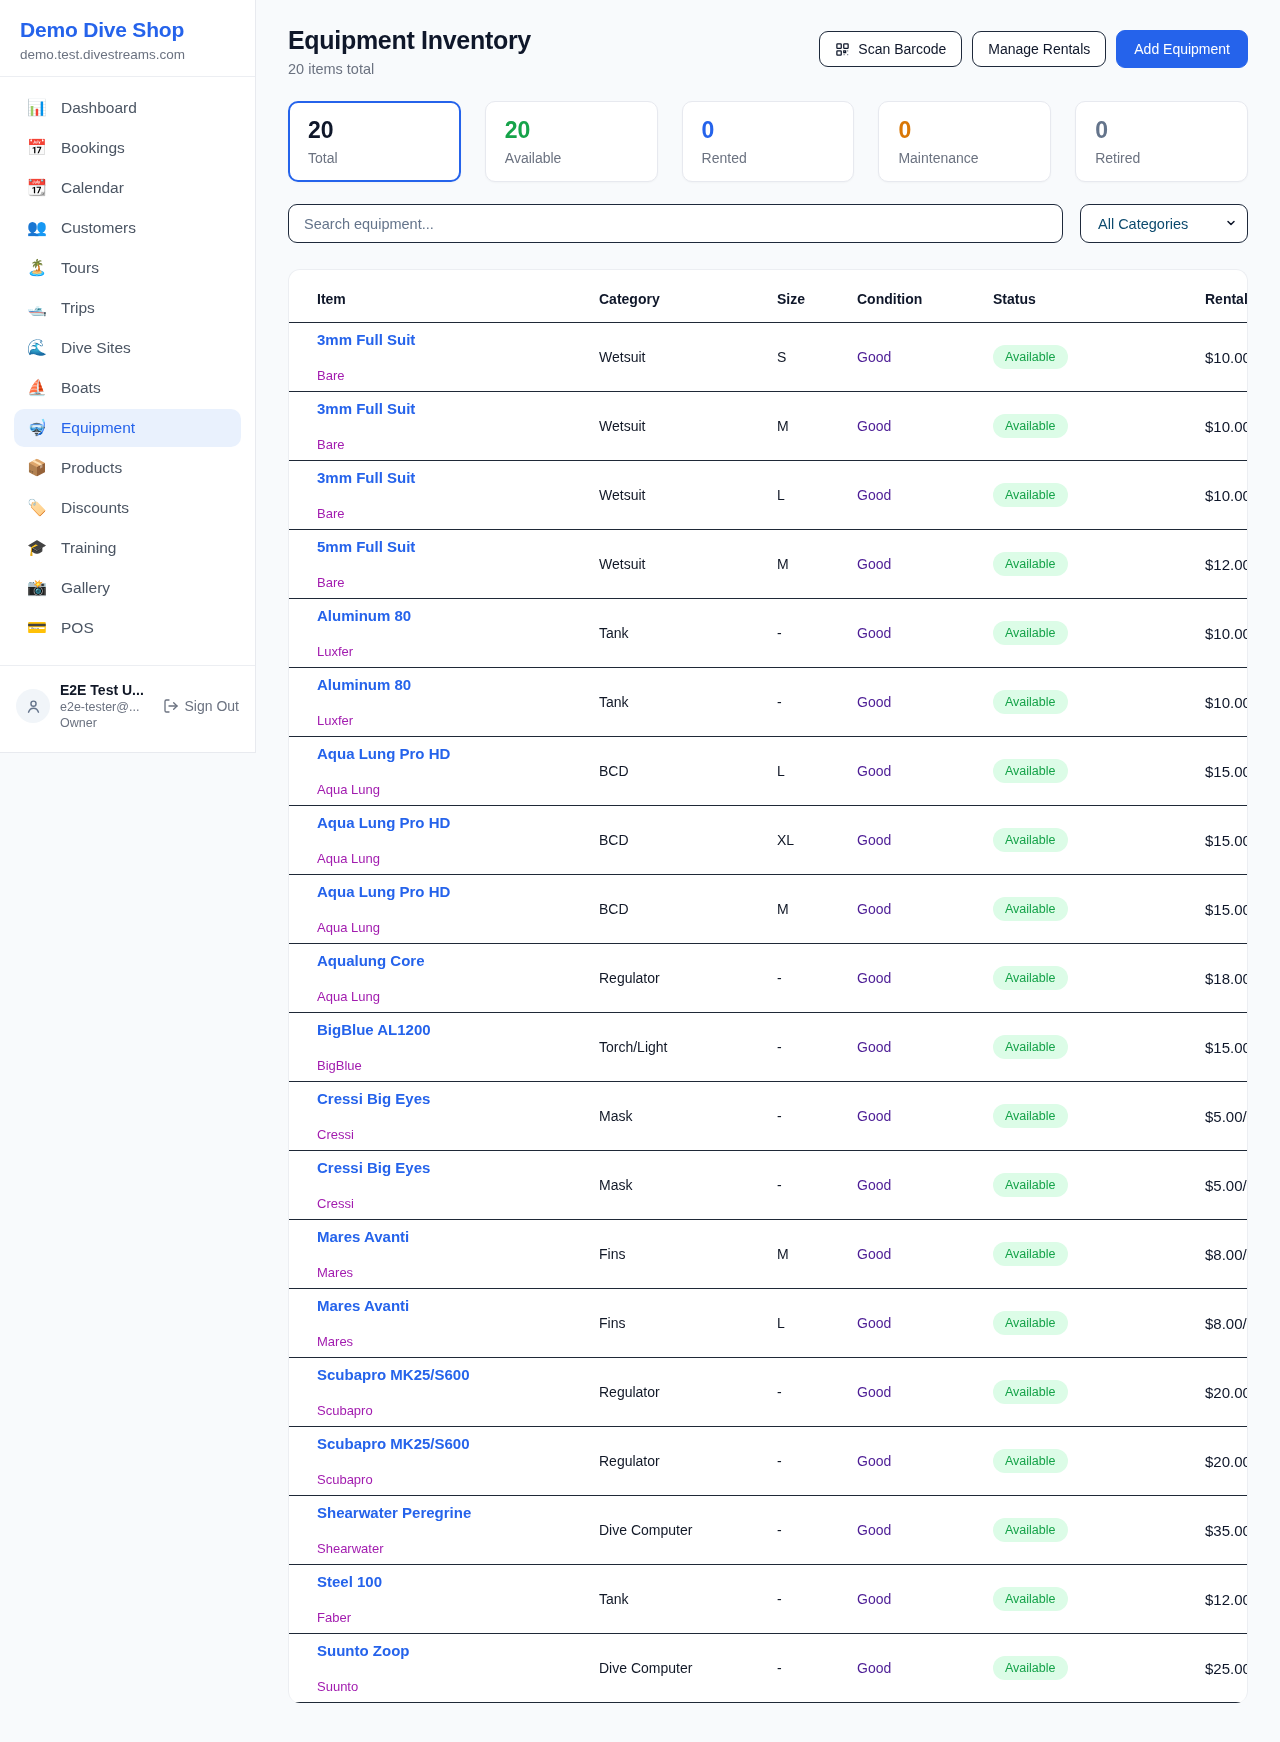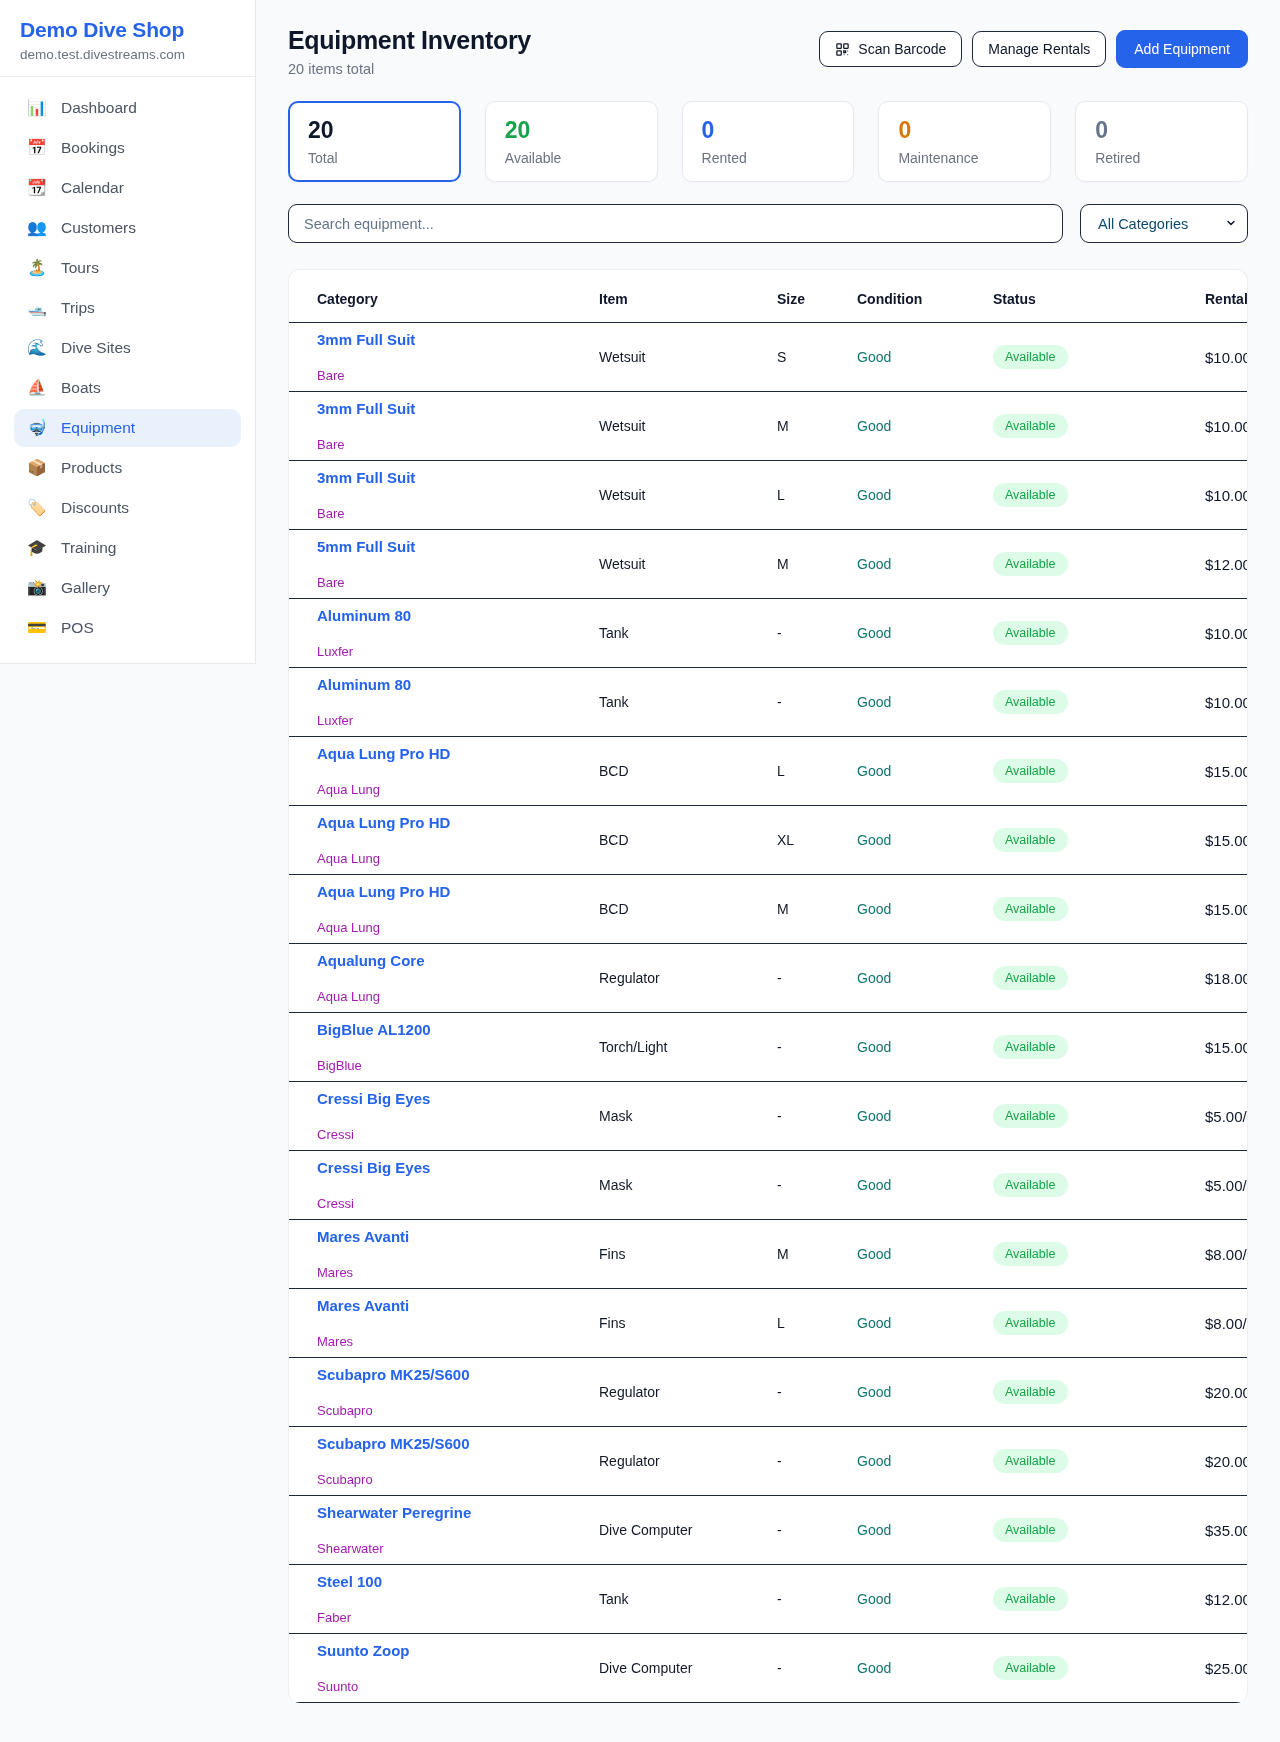--- a/index.html
+++ b/index.html
@@ -86,21 +86,21 @@
     grid-template-columns:282px 178px 80px 136px 212px 1fr;
     align-items:center; padding:0 26px 0 28px;
   }
   .t-head { border-bottom:1px solid #1f2937; }
   .t-head > div { font-size:14px; font-weight:700; color:#0f172a; padding:21px 0 15px 0; }
   .th-rental { text-align:right; }
   .t-row { border-bottom:1px solid #1f2937; height:69px; }
   .item-name { color:#2563eb; font-size:15px; font-weight:700; cursor:pointer; }
   .item-brand { color:#a21caf; font-size:13px; margin-top:20px; }
   .cell { font-size:14px; color:#111827; }
-  .cell-condition { color:#0f766e; cursor:pointer; }
+  .cell-condition { color:#4c1d95; cursor:pointer; }
   .badge {
     display:inline-block; background:#dcfce7; color:#16a34a;
     font-size:12.5px; font-weight:500; border-radius:999px; padding:5px 12px;
   }
   .cell-rental { text-align:right; font-size:15px; color:#0f172a; }
 </style>
 </head>
 <body>
 
 <aside class="sidebar">
@@ -159,20 +159,41 @@
   </div>
       <div class="nav-item">
     <span class="icon">📸</span>
     <span>Gallery</span>
   </div>
       <div class="nav-item">
     <span class="icon">💳</span>
     <span>POS</span>
   </div>
     </nav>
+  <div class="user-box">
+    <div class="avatar">
+      <svg width="17" height="17" viewBox="0 0 24 24" fill="none" stroke="#64748b" stroke-width="2" stroke-linecap="round">
+        <circle cx="12" cy="8" r="3.6"></circle>
+          <path d="M5 20c1.4-4 4-5.5 7-5.5s5.6 1.5 7 5.5"></path>
+      </svg>
+    </div>
+    <div class="user-meta">
+      <div class="user-name">E2E Test U...</div>
+      <div class="user-email">e2e-tester@...</div>
+      <div class="user-role">Owner</div>
+    </div>
+    <button class="signout">
+      <svg width="16" height="16" viewBox="0 0 24 24" fill="none" stroke="#6b7280" stroke-width="2" stroke-linecap="round" stroke-linejoin="round">
+        <path d="M9 21H5a2 2 0 0 1-2-2V5a2 2 0 0 1 2-2h4"></path>
+          <polyline points="16 17 21 12 16 7"></polyline>
+          <line x1="21" y1="12" x2="9" y2="12"></line>
+      </svg>
+      <span>Sign Out</span>
+    </button>
+  </div>
 </aside>
 
 <main class="main">
 
   <div class="page-head">
     <div>
       <h1 class="page-title">Equipment Inventory</h1>
       <div class="page-sub">20 items total</div>
     </div>
     <div class="head-actions">
@@ -222,22 +243,22 @@
     <div class="select-wrap">
       <select class="category-select"><option>All Categories</option></select>
       <svg class="select-chevron" width="12" height="12" viewBox="0 0 24 24" fill="none" stroke="#0f172a" stroke-width="3" stroke-linecap="round" stroke-linejoin="round">
         <polyline points="6 9 12 15 18 9"></polyline>
       </svg>
     </div>
   </div>
 
   <div class="table-card">
     <div class="t-head">
+      <div>Item</div>
       <div>Category</div>
-      <div>Item</div>
       <div>Size</div>
       <div>Condition</div>
       <div>Status</div>
       <div class="th-rental">Rental</div>
     </div>
     <div id="table-body">
         <div class="t-row">
     <div>
       <div class="item-name">3mm Full Suit</div>
       <div class="item-brand">Bare</div>

